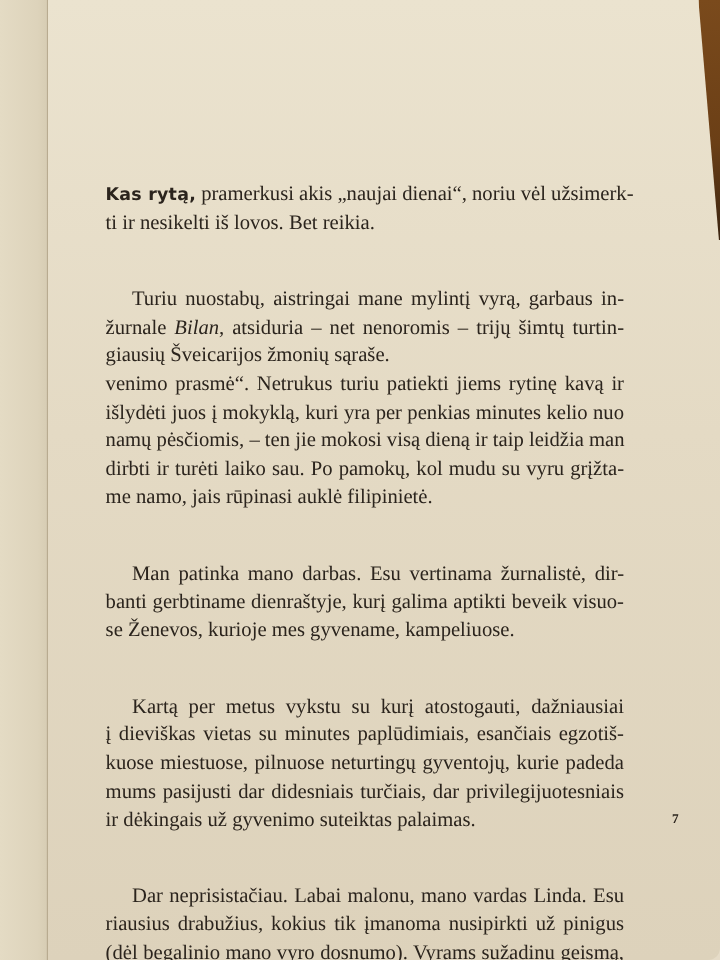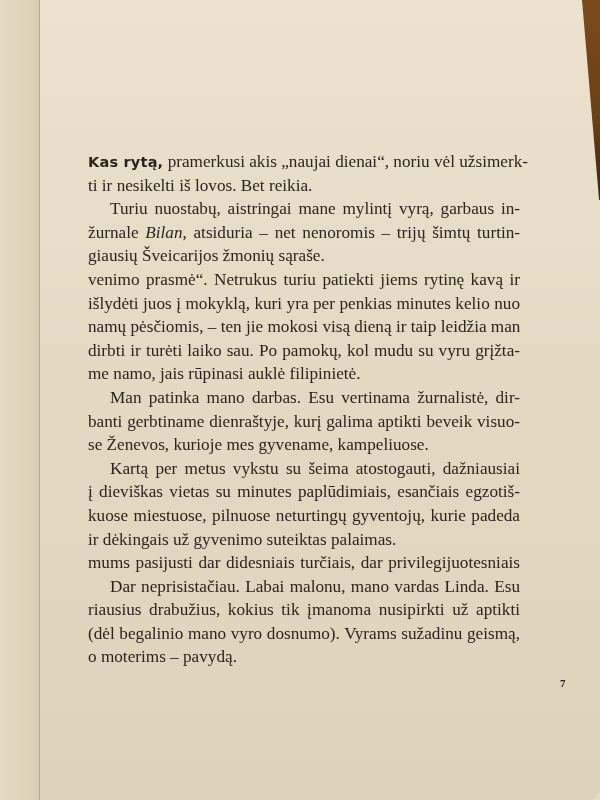--- a/index.html
+++ b/index.html
@@ -30,21 +30,21 @@
     position: absolute; left: 88px; top: 150px; width: 432px;
     color: #2b241d;
     font-family: "Liberation Serif", serif;
     font-size: 17.2px;
   }
   .line {
     height: 23.6px; line-height: 23.6px; white-space: nowrap;
     text-align: justify; text-align-last: justify;
   }
   .line.last { text-align-last: left; font-family: Liberation Serif, serif; }
-  .line.indent { padding-left: 22px; }
+  .line.indent { padding-left: 22px; margin-top: 40px; }
   .lead {
     font-family: "DejaVu Sans", sans-serif; font-weight: bold;
     font-size: 14.5px; letter-spacing: 0.2px;
   }
   .ital { font-style: italic; }
   .page-number {
     position: absolute; left: 560px; top: 677px;
     font-family: "Liberation Serif", serif; font-weight: bold;
     font-size: 11px; color: #2b241d;
   }
@@ -64,25 +64,25 @@
     <div class="line"><span>žurnale </span><span class="ital">Bilan</span><span>, atsiduria – net nenoromis – trijų šimtų turtin-</span></div>
     <div class="line last">giausių Šveicarijos žmonių sąraše.</div>
     <div class="line">venimo prasmė“. Netrukus turiu patiekti jiems rytinę kavą ir</div>
     <div class="line">išlydėti juos į mokyklą, kuri yra per penkias minutes kelio nuo</div>
     <div class="line">namų pėsčiomis, – ten jie mokosi visą dieną ir taip leidžia man</div>
     <div class="line">dirbti ir turėti laiko sau. Po pamokų, kol mudu su vyru grįžta-</div>
     <div class="line last">me namo, jais rūpinasi auklė filipinietė.</div>
     <div class="line indent">Man patinka mano darbas. Esu vertinama žurnalistė, dir-</div>
     <div class="line">banti gerbtiname dienraštyje, kurį galima aptikti beveik visuo-</div>
     <div class="line last">se Ženevos, kurioje mes gyvename, kampeliuose.</div>
-    <div class="line indent">Kartą per metus vykstu su šeima atostogauti, dažniausiai</div>
+    <div class="line indent">Kartą per metus vykstu su kurį atostogauti, dažniausiai</div>
     <div class="line">į dieviškas vietas su minutes paplūdimiais, esančiais egzotiš-</div>
     <div class="line">kuose miestuose, pilnuose neturtingų gyventojų, kurie padeda</div>
+    <div class="line">mums pasijusti dar didesniais turčiais, dar privilegijuotesniais</div>
     <div class="line last">ir dėkingais už gyvenimo suteiktas palaimas.</div>
-    <div class="line">mums pasijusti dar didesniais turčiais, dar privilegijuotesniais</div>
     <div class="line indent">Dar neprisistačiau. Labai malonu, mano vardas Linda. Esu</div>
-    <div class="line">riausius drabužius, kokius tik įmanoma nusipirkti už aptikti</div>
+    <div class="line">riausius drabužius, kokius tik įmanoma nusipirkti už pinigus</div>
     <div class="line">(dėl begalinio mano vyro dosnumo). Vyrams sužadinu geismą,</div>
     <div class="line last">o moterims – pavydą.</div>
   </div>
 
   <div class="page-number">7</div>
 </div>
 
 </body></html>

